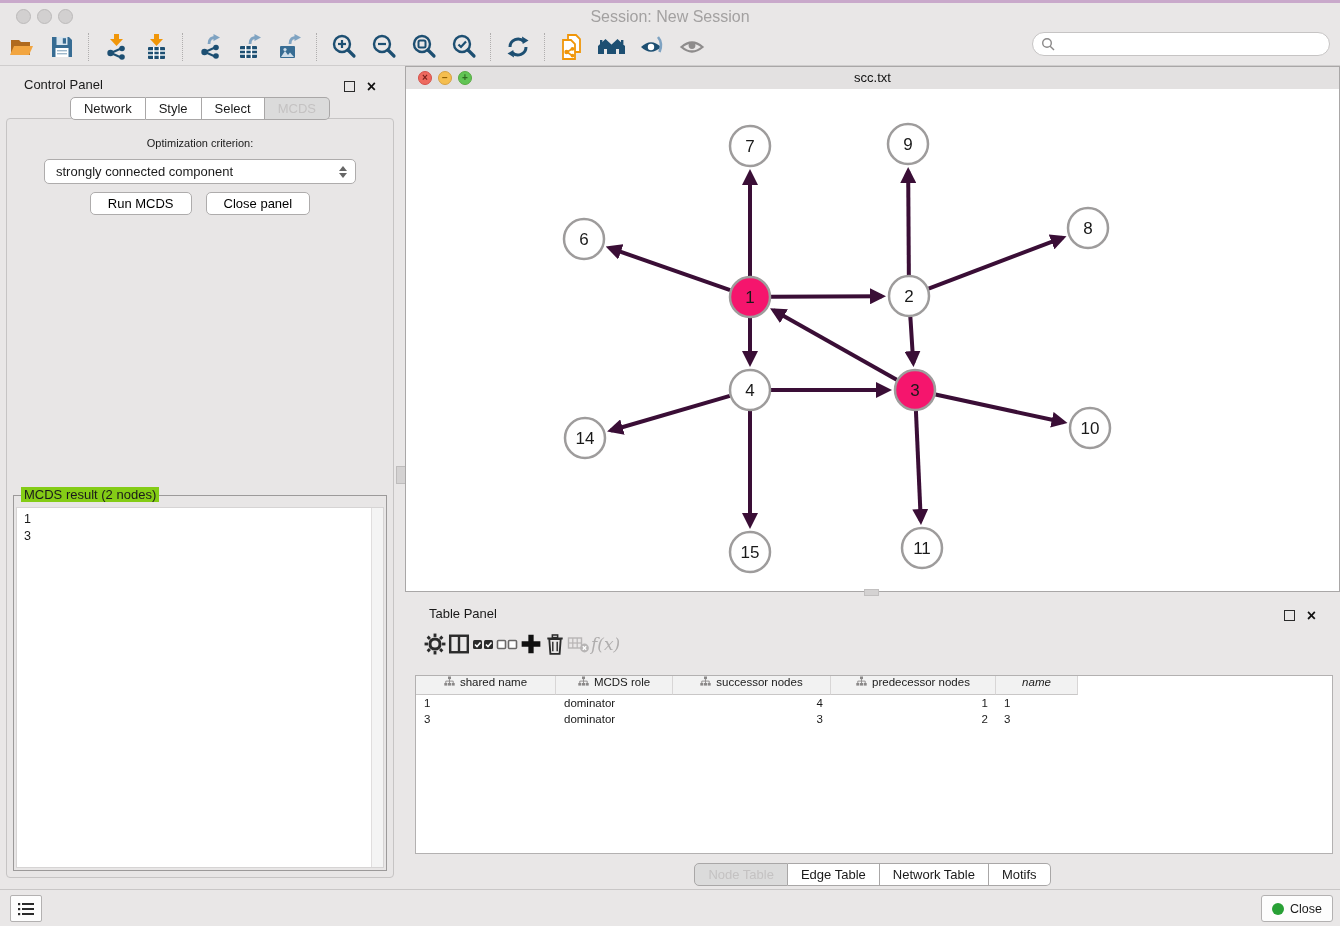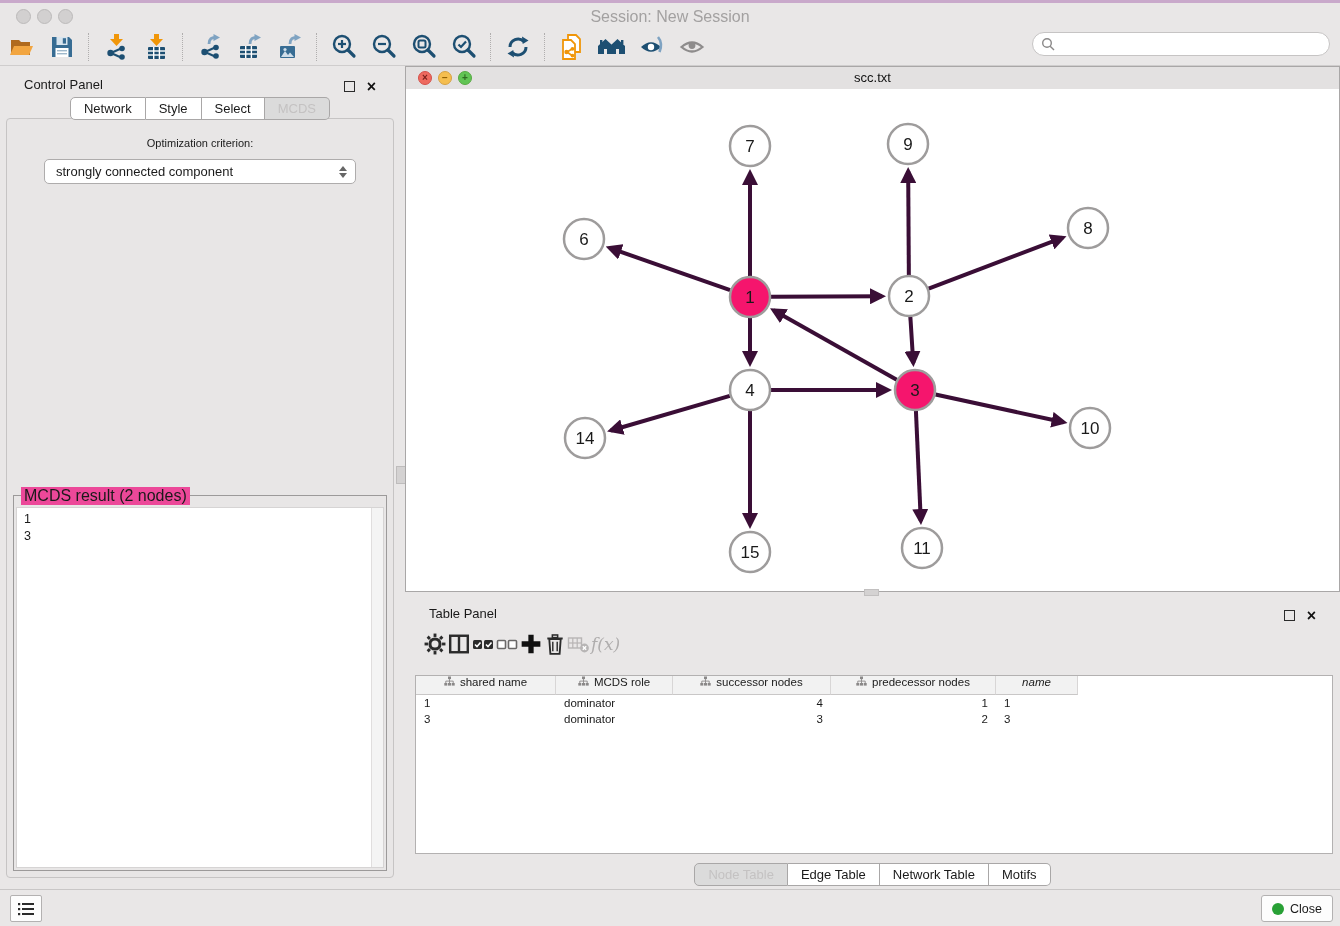--- a/index.html
+++ b/index.html
@@ -49,21 +49,21 @@
   .stepper{display:flex;flex-direction:column;gap:2px;align-items:center;}
   .stepper .up{width:0;height:0;border-left:4px solid transparent;border-right:4px solid transparent;
     border-bottom:5px solid #666;}
   .stepper .down{width:0;height:0;border-left:4px solid transparent;border-right:4px solid transparent;
     border-top:5px solid #666;}
   .cp-buttons{position:absolute;top:73px;width:100%;display:flex;justify-content:center;gap:14px;}
   .btn{background:#fff;border:1px solid #AEACAC;border-radius:5px;padding:3px 17px;font-size:13px;
     font-family:"Liberation Sans",sans-serif;}
   .result-group{position:absolute;left:6px;right:6px;top:376px;bottom:6px;
     border:1px solid #9C9A9A;}
-  .result-legend{position:absolute;top:-9px;left:7px;background:#ec4899;padding:0 3px;font-size:16px;}
+  .result-legend{position:absolute;top:-9px;left:7px;background:#84cc16;padding:0 3px;font-size:13px;}
   .result-inner{position:absolute;left:2px;right:2px;top:11px;bottom:2px;background:#fff;
     border:1px solid #D6D4D4;}
   .result-text{position:absolute;inset:3px 14px 2px 7px;font-size:12.5px;line-height:17px;
     white-space:pre;overflow:hidden;}
   .result-scroll{position:absolute;top:0;bottom:0;right:0;width:11px;background:#F4F4F4;
     border-left:1px solid #E0DEDE;}
   
   .vsplit-handle{position:absolute;left:396px;top:466px;width:9px;height:16px;background:#D4D2D2;
     border:1px solid #BEBCBC;}
   .hsplit-handle{position:absolute;left:864px;top:589px;width:13px;height:5px;background:#D4D2D2;
@@ -296,20 +296,24 @@
     </div>
   <div class="cp-content">
     <div class="opt-label">Optimization criterion:</div>
     <div class="dropdown">
       <span>strongly connected component</span>
       <span class="sp"></span>
       <span class="stepper">
         <span class="up"></span>
           <span class="down"></span>
       </span>
+    </div>
+    <div class="cp-buttons">
+      <button class="btn">Run MCDS</button>
+      <button class="btn">Close panel</button>
     </div>
     <div class="result-group">
       <span class="result-legend">MCDS result (2 nodes)</span>
       <div class="result-inner">
         <div class="result-text">1
 3</div>
         <div class="result-scroll"></div>
       </div>
     </div>
   </div>

